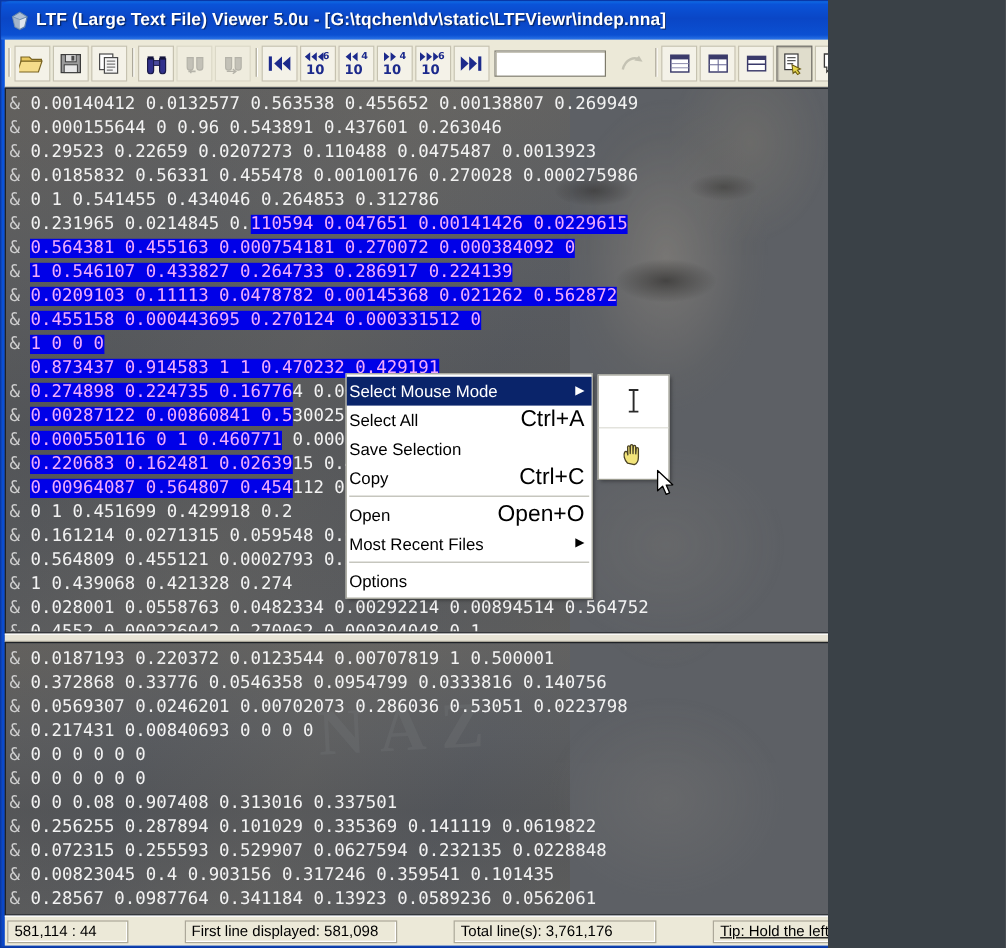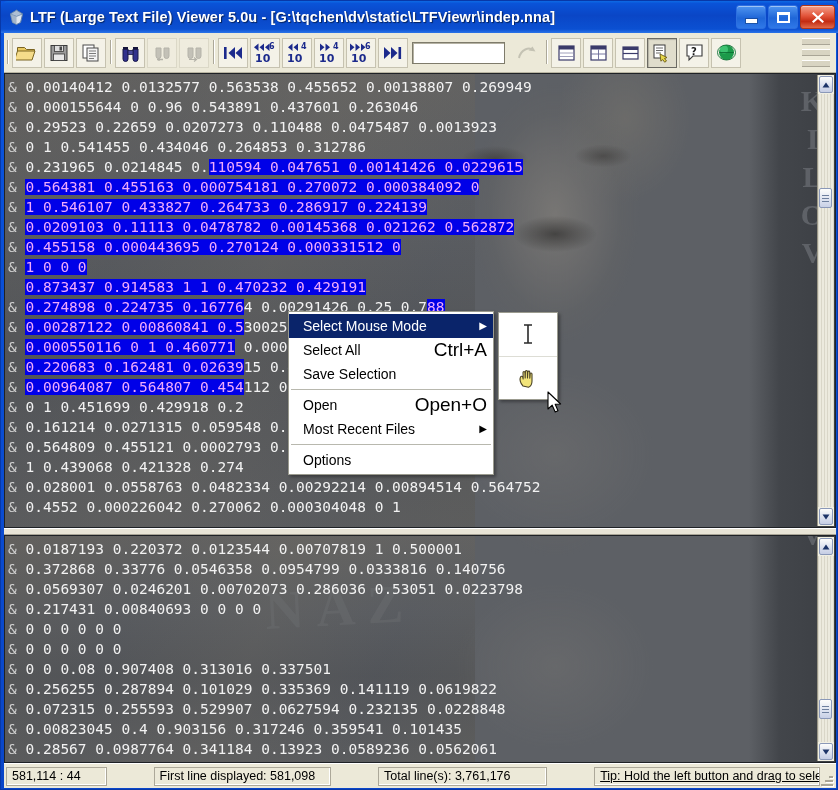--- a/index.html
+++ b/index.html
@@ -3,21 +3,21 @@
 <meta charset="utf-8">
 <title>LTF Viewer</title>
 <style>
   html,body{margin:0;padding:0;}
   body{
     width:838px;height:790px;overflow:hidden;
     font-family:"Liberation Sans",sans-serif;
     font-size:12px;
     background:#3a4147;
   }
-  #app{position:relative;width:838px;height:790px;overflow:hidden;}
+  #app{position:relative;width:690px;height:790px;overflow:hidden;}
 
   
   .win-frame{
     position:absolute;left:0;top:0;width:838px;height:790px;
     background:#0a4bd4;
     background:linear-gradient(180deg,#0a55e0 0%,#0a46c8 100%);
     box-sizing:border-box;
     border:1px solid #0838a8;
   }
   
@@ -210,21 +210,21 @@
     position:absolute;left:287px;top:310px;width:206px;
     background:#ffffff;
     border:1px solid #9b9b8f;
     box-shadow:2px 2px 3px rgba(0,0,0,.35);
     padding:2px 0;
     box-sizing:border-box;
     z-index:40;
   }
   .mi{
     height:24px;display:flex;align-items:center;
-    padding:0 6px 0 14px;
+    padding:0 6px 0 2px;
     font-size:14px;color:#000;
     font-family:"Liberation Sans",sans-serif;
     white-space:nowrap;
     box-sizing:border-box;
   }
   .mi.hi{background:#0a246a;color:#fff;}
   .mi .lbl{flex:1 1 auto;}
   .mi .acc{color:#000;font-size:19px;padding-left:14px;}
   .mi .arrow{margin-left:8px;font-size:10px;line-height:1;}
   .msep{height:1px;background:#b8b8ae;margin:3px 2px 3px 2px;}
@@ -474,20 +474,21 @@
           <div class="smear"></div>
           <div class="face"></div>
           <div class="bigletters">NAZ</div>
           <div class="stripe"></div>
           <div class="lettering">KILOV</div>
         </div>
         <div class="textarea" id="top-lines">
             <div class="trow"><span class="amp">&amp; </span><span class="">0.00140412 0.0132577 0.563538 0.455652 0.00138807 0.269949</span></div>
             <div class="trow"><span class="amp">&amp; </span><span class="">0.000155644 0 0.96 0.543891 0.437601 0.263046</span></div>
             <div class="trow"><span class="amp">&amp; </span><span class="">0.29523 0.22659 0.0207273 0.110488 0.0475487 0.0013923</span></div>
+            <div class="trow"><span class="amp">&amp; </span><span class="">0.0185832 0.56331 0.455478 0.00100176 0.270028 0.000275986</span></div>
             <div class="trow"><span class="amp">&amp; </span><span class="">0 1 0.541455 0.434046 0.264853 0.312786</span></div>
             <div class="trow"><span class="amp">&amp; </span><span class="">0.231965 0.0214845 0.</span><span class="sel">110594 0.047651 0.00141426 0.0229615</span></div>
             <div class="trow"><span class="amp">&amp; </span><span class="sel">0.564381 0.455163 0.000754181 0.270072 0.000384092 0</span></div>
             <div class="trow"><span class="amp">&amp; </span><span class="sel">1 0.546107 0.433827 0.264733 0.286917 0.224139</span></div>
             <div class="trow"><span class="amp">&amp; </span><span class="sel">0.0209103 0.11113 0.0478782 0.00145368 0.021262 0.562872</span></div>
             <div class="trow"><span class="amp">&amp; </span><span class="sel">0.455158 0.000443695 0.270124 0.000331512 0</span></div>
             <div class="trow"><span class="amp">&amp; </span><span class="sel">1 0 0 0</span></div>
             <div class="trow"><span class="amp">  </span><span class="sel">0.873437 0.914583 1 1 0.470232 0.429191</span></div>
             <div class="trow"><span class="amp">&amp; </span><span class="sel">0.274898 0.224735 0.16776</span><span class="">4 0.00291426 0.25 0.7</span><span class="sel">88</span></div>
             <div class="trow"><span class="amp">&amp; </span><span class="sel">0.00287122 0.00860841 0.5</span><span class="">30025 0.27 0.1004 0</span><span class="sel">.269971</span></div>
@@ -569,20 +570,24 @@
           <span class="lbl">Select Mouse Mode</span>
           <span class="arrow">▶</span>
         </div>
         <div class="mi">
           <span class="lbl">Select All</span>
           <span class="acc">Ctrl+A</span>
         </div>
         <div class="mi">
           <span class="lbl">Save Selection</span>
         </div>
+        <div class="mi">
+          <span class="lbl">Copy</span>
+          <span class="acc">Ctrl+C</span>
+        </div>
         <div class="msep"></div>
         <div class="mi">
           <span class="lbl">Open</span>
           <span class="acc">Open+O</span>
         </div>
         <div class="mi">
           <span class="lbl">Most Recent Files</span>
           <span class="arrow">▶</span>
         </div>
         <div class="msep"></div>

